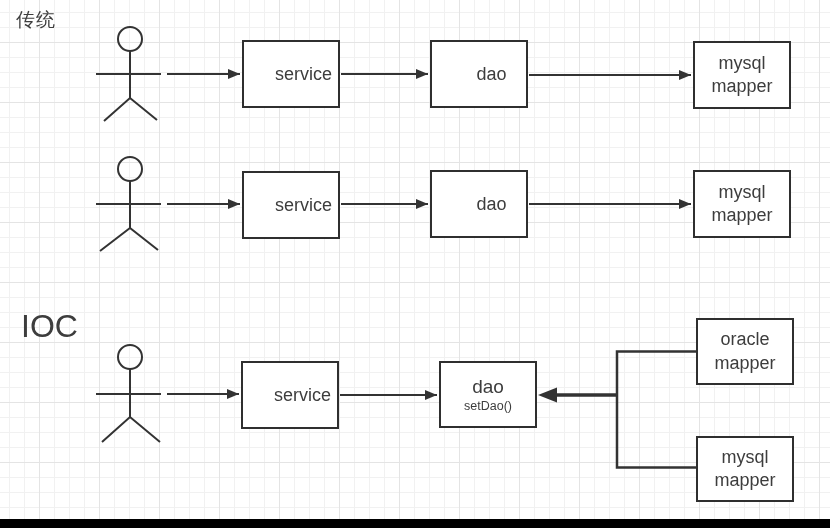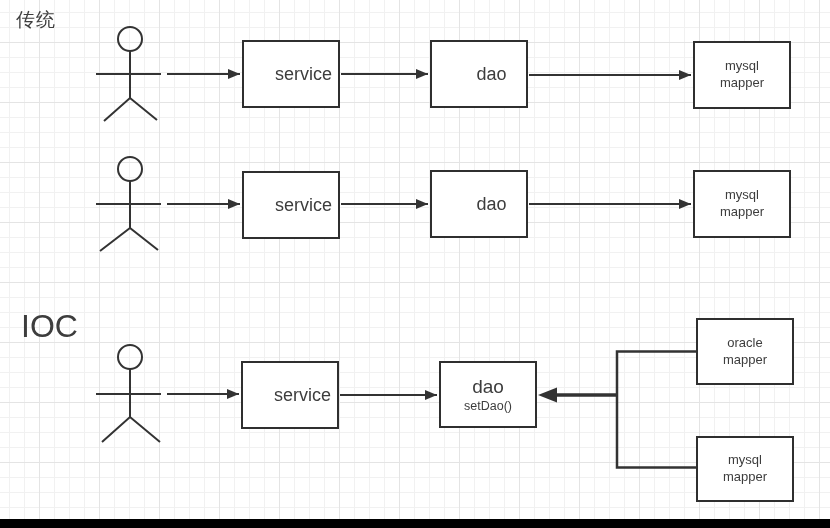--- a/index.html
+++ b/index.html
@@ -41,21 +41,21 @@
     background: #ffffff;
     border: 2px solid var(--box-border);
     display: flex;
     align-items: center;
     justify-content: center;
     text-align: center;
     color: var(--text);
     z-index: 2;
   }
   .box .single { font-size: 18px; margin-left: 25px; }
-  .box .multi { font-size: 13px; line-height: 1.3; white-space: pre-line; }
+  .box .multi { font-size: 18px; line-height: 1.3; white-space: pre-line; }
   .dao-stack { display: flex; flex-direction: column; align-items: center; }
   .dao-stack .dao-main { font-size: 19px; line-height: 1.15; }
   .dao-stack .dao-method { font-size: 12.5px; margin-top: 1px; }
   svg.overlay {
     position: absolute;
     left: 0; top: 0;
     z-index: 3;
     pointer-events: none;
   }
   svg .stroke { stroke: var(--line); fill: none; }

